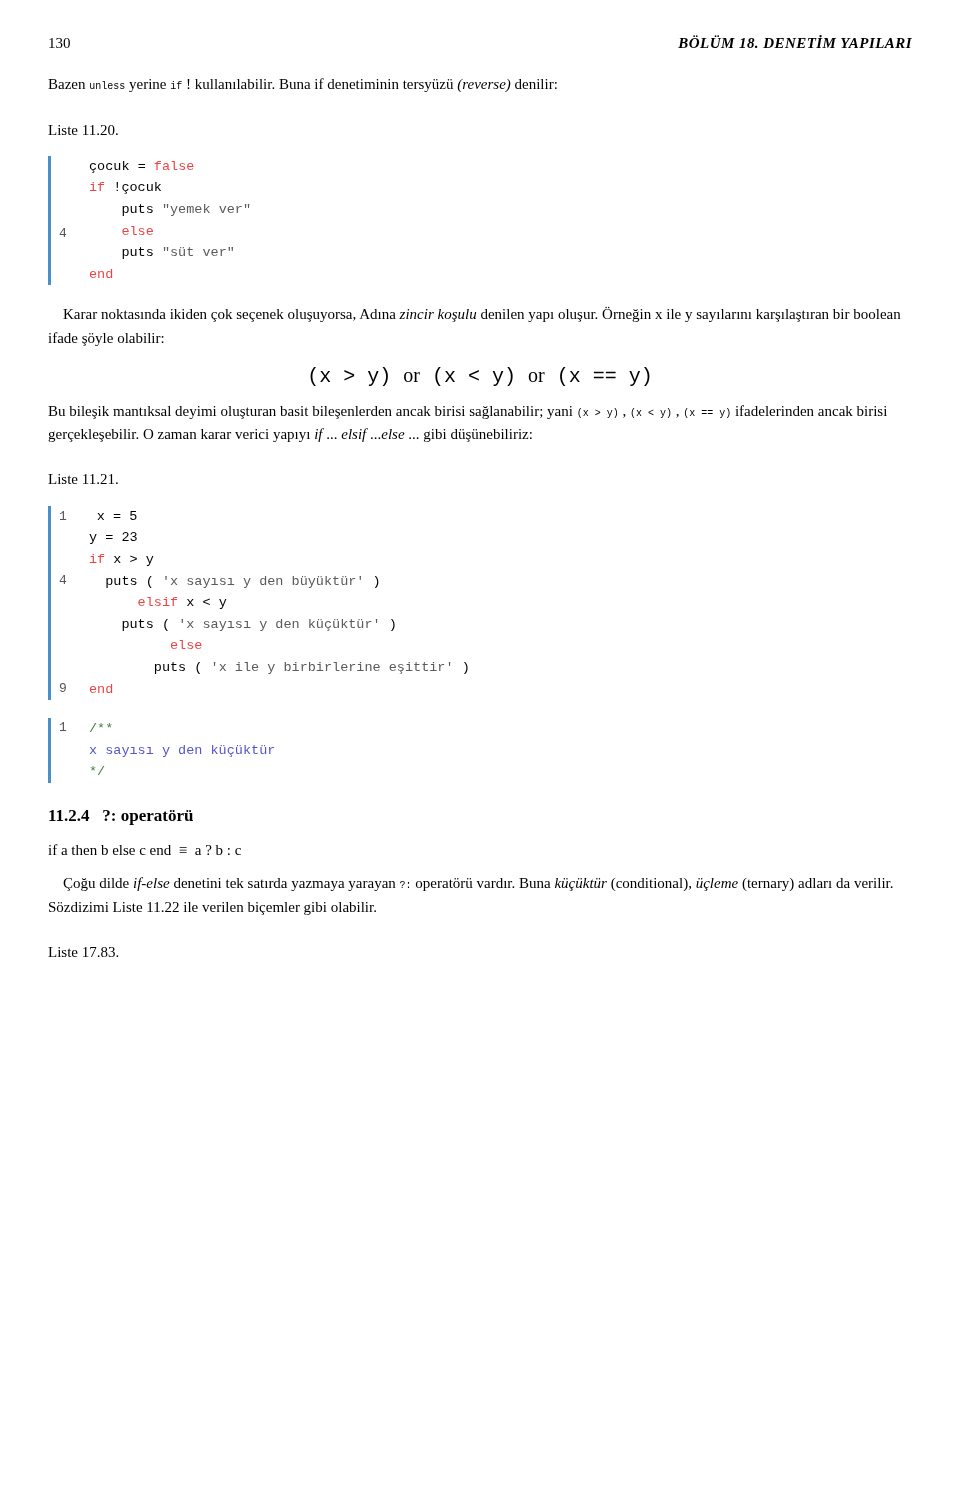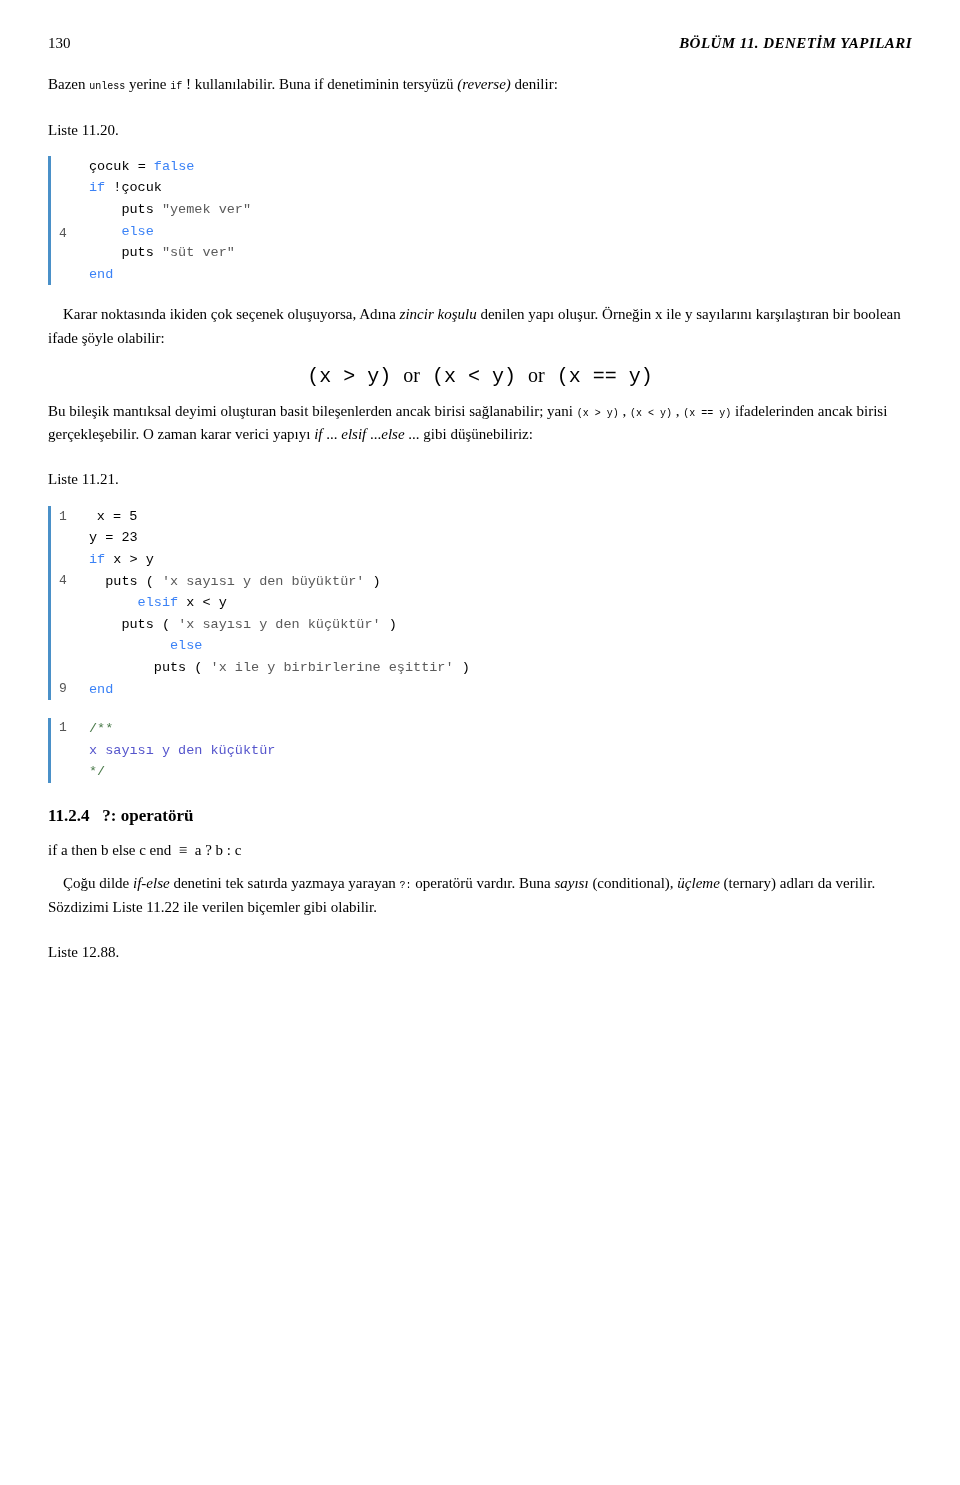--- a/index.html
+++ b/index.html
@@ -55,21 +55,21 @@
     }
     .line-num {
       position: absolute;
       left: -2px;
       font-family: "Courier New", Courier, monospace;
       font-size: 13px;
       color: #555;
     }
 
     
-    .kw { color: #3b82f6; font-weight: normal; font-family: Liberation Mono, monospace; } 
+    .kw { color: #ef4444; font-weight: normal; font-family: Liberation Mono, monospace; } 
     .str { color: #5a5a5a; }
     .cm { color: #4a7a4a; } 
     .op { color: #000; }
     .var { color: #000; }
     .sym { color: #5555cc; text-align: center; }
 
     
     .output-block {
       position: relative;
       margin: 10px 0 18px 0;
@@ -92,21 +92,21 @@
       margin: 8px 0;
       font-family: "Courier New", Courier, monospace;
       font-size: 20px;
     }
   </style>
 </head>
 <body>
 
 <div class="page-header">
   <span class="page-number">130</span>
-  <span class="page-title">BÖLÜM 11. DENETİM YAPILARI</span>
+  <span class="page-title">BÖLÜM 18. DENETİM YAPILARI</span>
 </div>
 
 <p>
   Bazen <span class="code-inline">unless</span> yerine <span class="code-inline">if</span> ! kullanılabilir. Buna if denetiminin tersyüzü
   <em>(reverse)</em> denilir:
 </p>
 
 <p class="section-title">Liste 11.20.</p>
 
 <div class="code-block">
@@ -157,17 +157,17 @@
   <span>11.2.4</span>&nbsp;&nbsp;
   <span>?: operatörü</span>
 </div>
 
 <p>
   if a then b else c end &nbsp;≡&nbsp; a&nbsp;?&nbsp;b&nbsp;:&nbsp;c
 </p>
 
 <p>
   &nbsp;&nbsp;&nbsp;&nbsp;Çoğu dilde <em>if-else</em> denetini tek satırda yazmaya yarayan
-  <span class="code-inline">?:</span> opera­törü vardır. Buna <em>sayısı</em> (conditional), <em>üçleme</em> (ternary) adları da verilir.
+  <span class="code-inline">?:</span> opera­törü vardır. Buna <em>küçüktür</em> (conditional), <em>üçleme</em> (ternary) adları da verilir.
   Sözdizimi Liste 11.22 ile verilen biçemler gibi olabilir.
 </p>
 
-<p class="section-title">Liste 12.88.</p>
+<p class="section-title">Liste 17.83.</p>
 
 </body></html>

